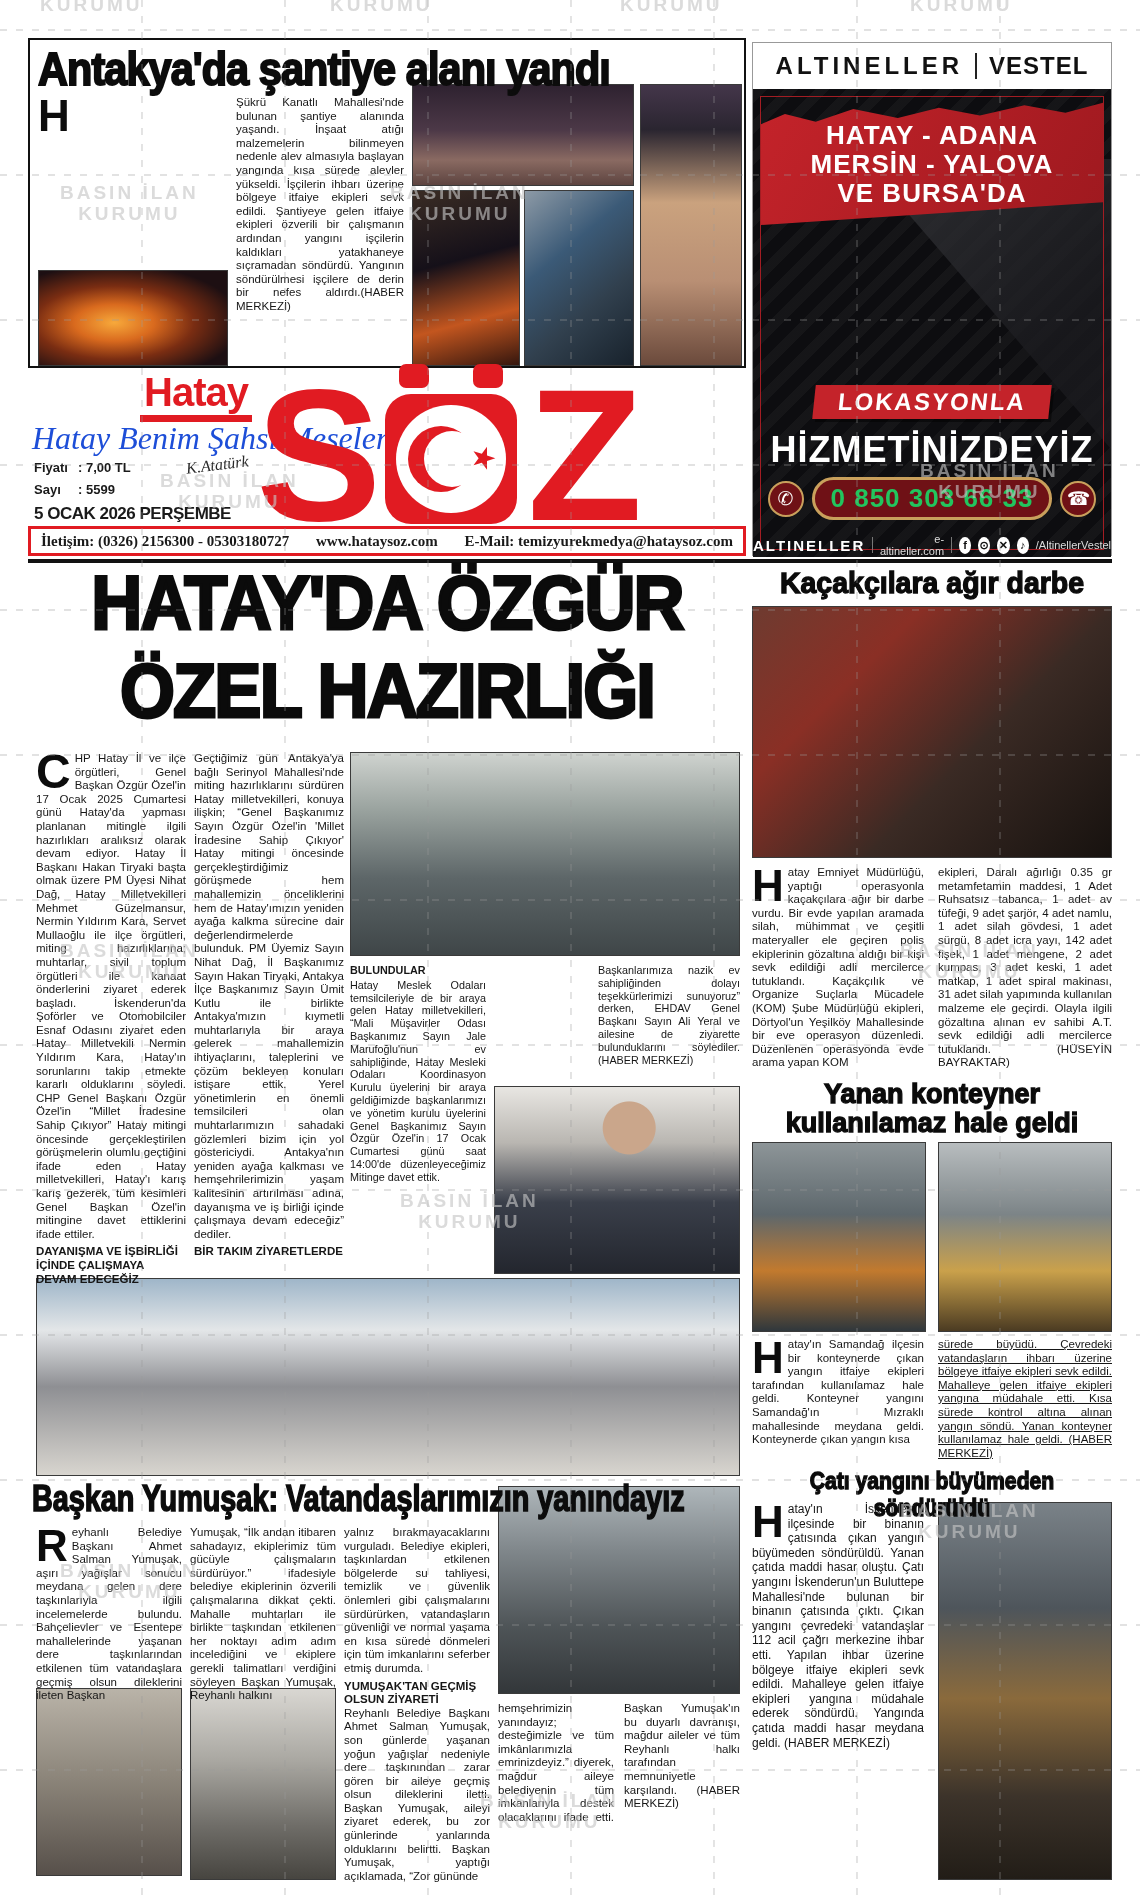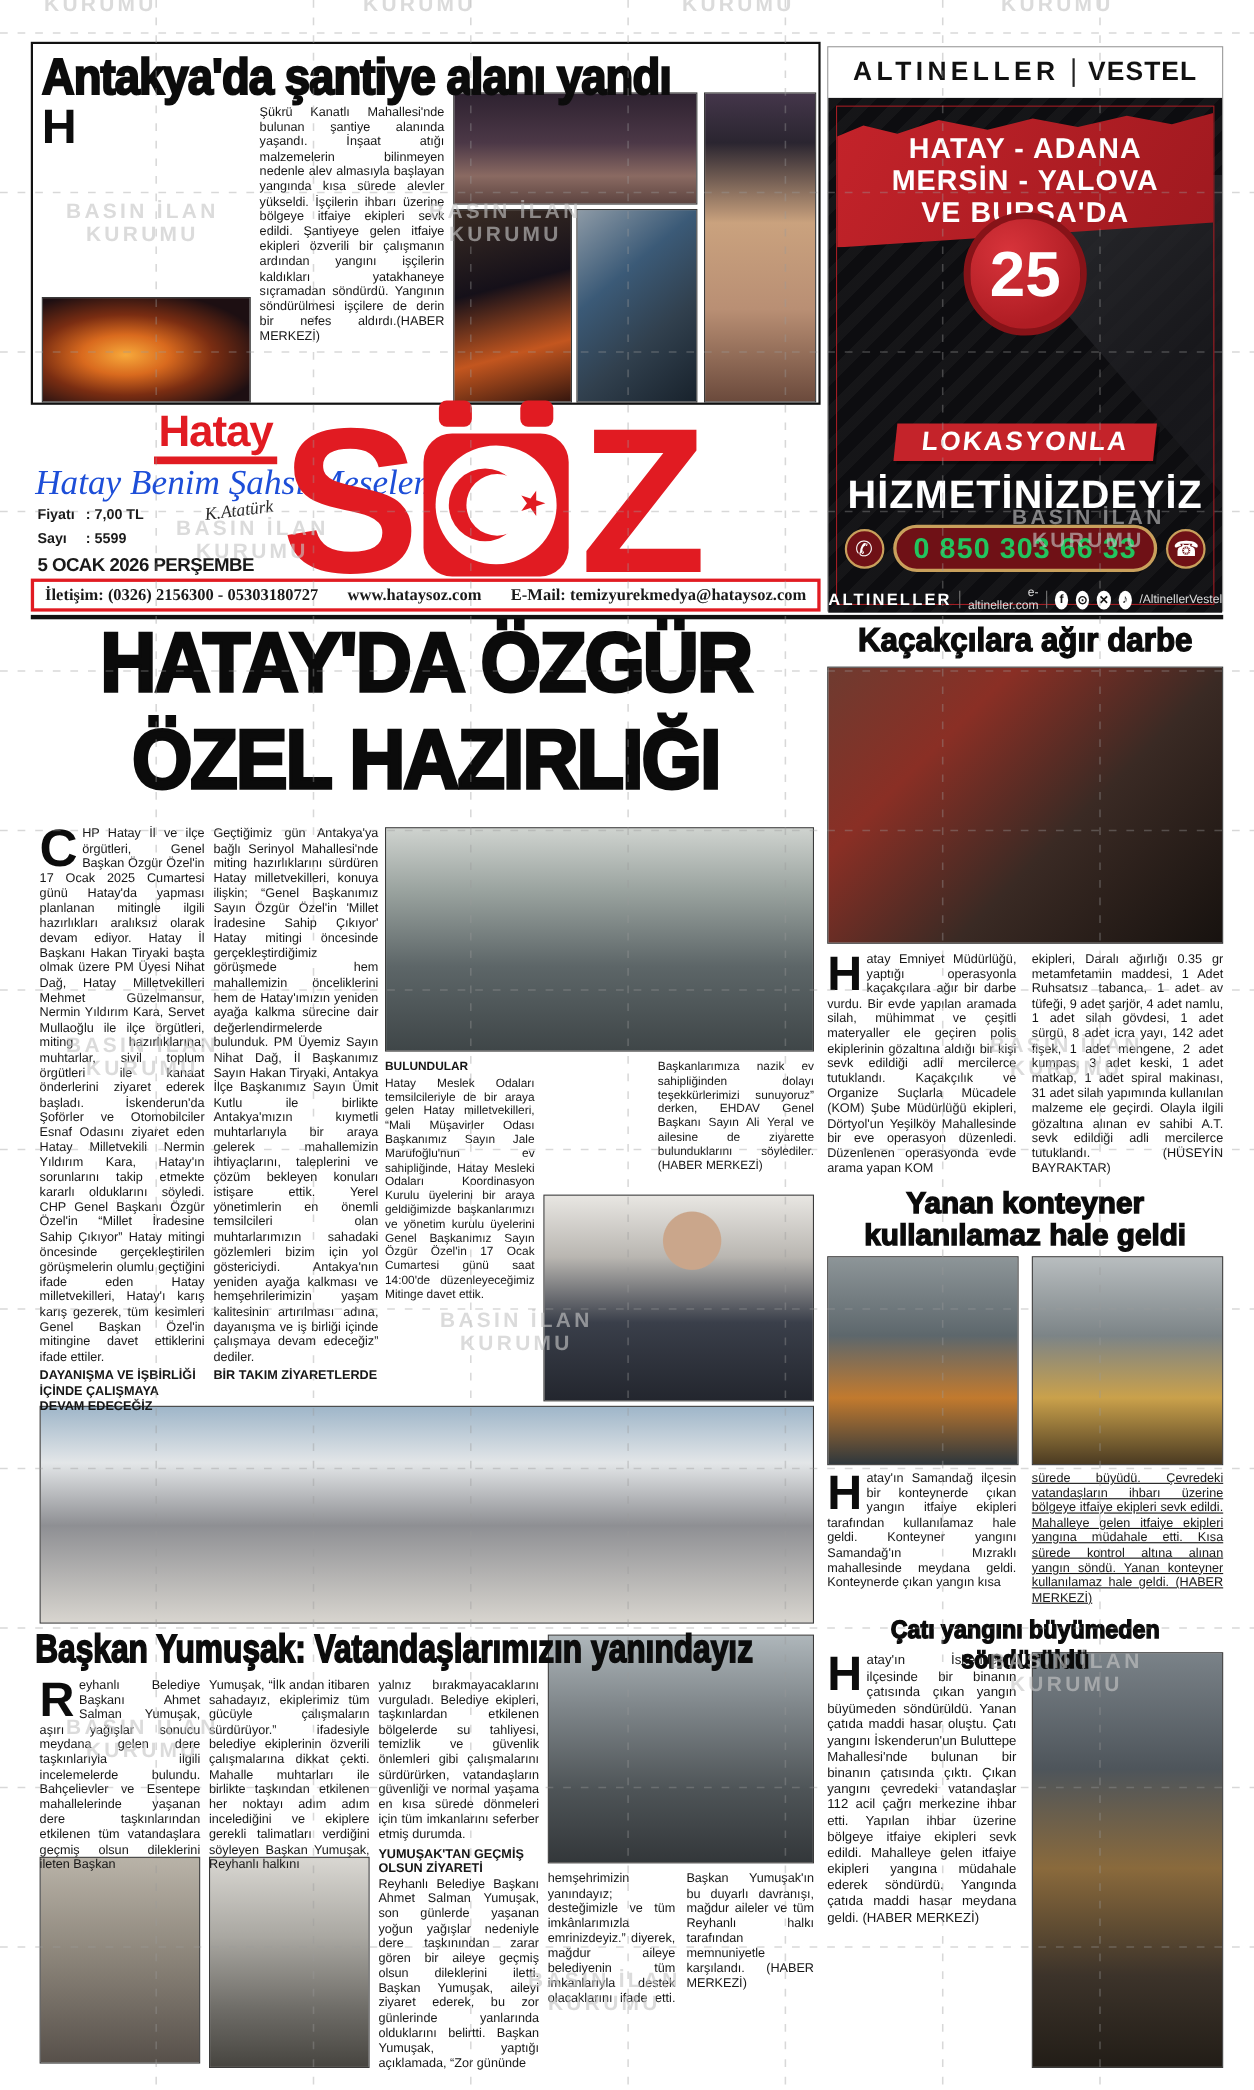--- a/index.html
+++ b/index.html
@@ -182,21 +182,20 @@
       <span id="ad-brand-r">VESTEL</span>
     </div>
     <div id="ad-body">
       <div id="ad-diag"></div>
       <div id="ad-frame"></div>
       <div id="ad-ribbon">
         <div class="ad-rl">HATAY - ADANA</div>
         <div class="ad-rl">MERSİN - YALOVA</div>
         <div class="ad-rl">VE BURSA'DA</div>
       </div>
-      <div id="ad-circle">25</div>
       <div id="ad-banner">LOKASYONLA</div>
       <div id="ad-service">HİZMETİNİZDEYİZ</div>
       <div id="ad-phone-row">
         <div class="ad-ico-circle">✆</div>
         <div id="ad-phone-pill">0 850 303 66 33</div>
         <div class="ad-ico-circle">☎</div>
       </div>
       <div id="ad-footer">
         <span id="ad-f-brand">ALTINELLER</span>
         <span class="ad-f-sep"></span>

